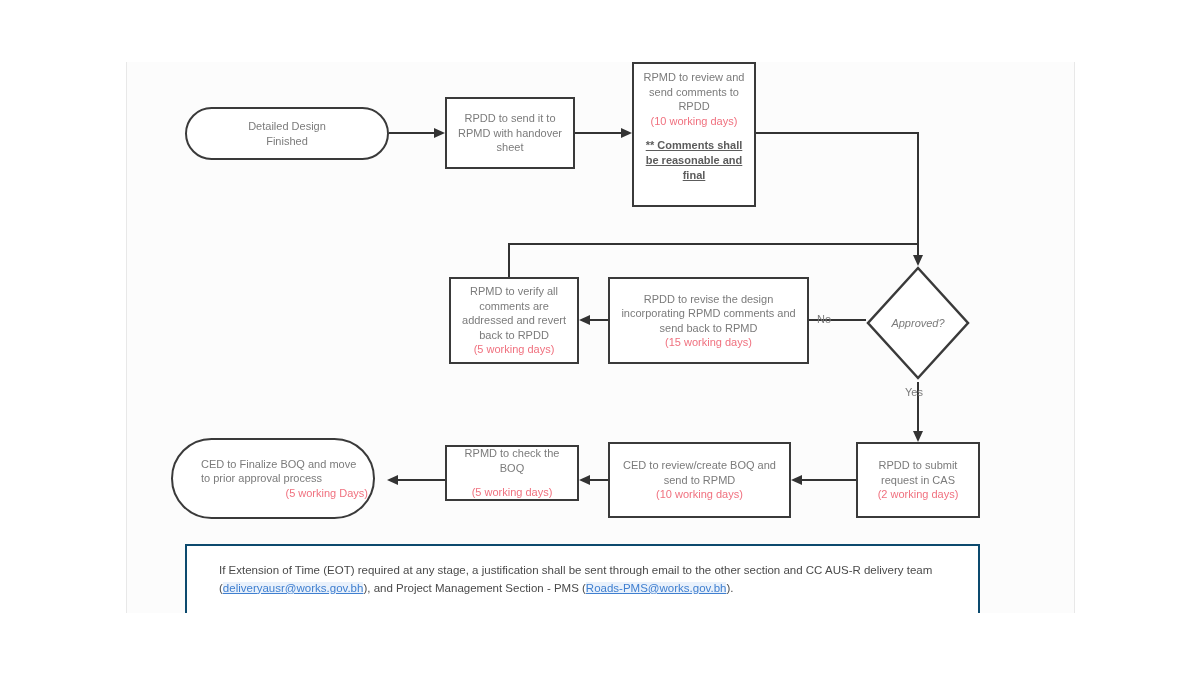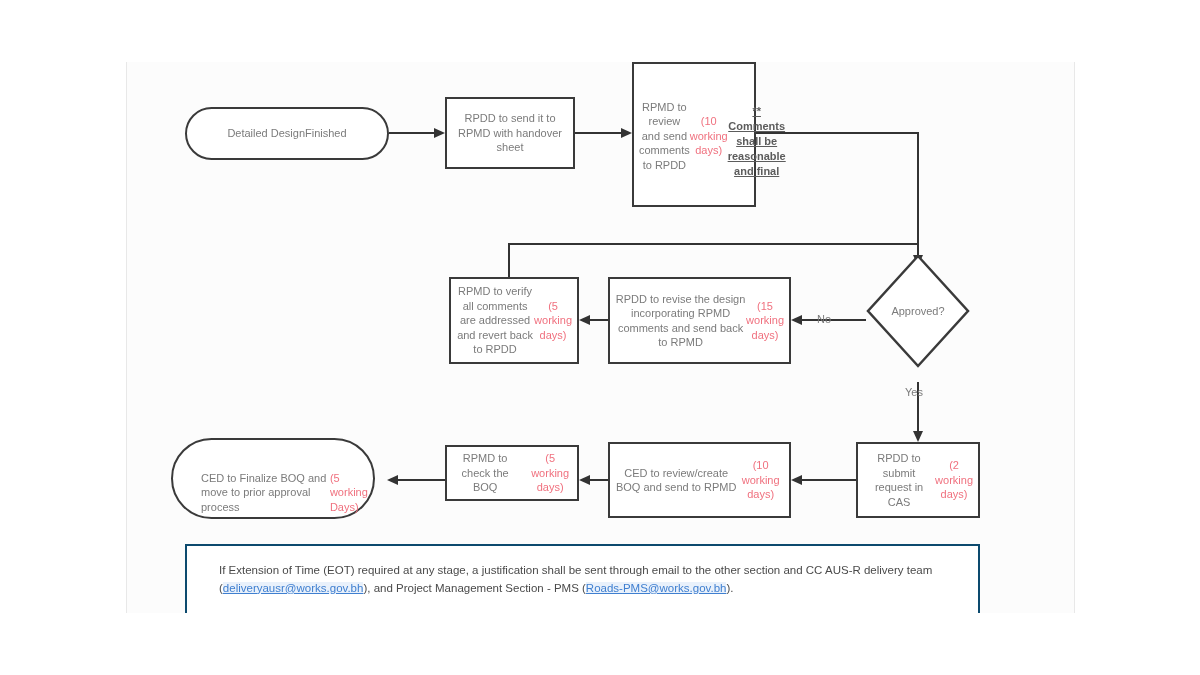--- a/index.html
+++ b/index.html
@@ -32,21 +32,21 @@
     overflow: hidden;
   }
 
   
   .node {
     position: absolute;
     box-sizing: border-box;
     background: #ffffff;
     border: 2px solid #3a3a3a;
     display: flex;
-    flex-direction: row;
+    flex-direction: column;
     align-items: center;
     justify-content: center;
     text-align: center;
     color: #7b7b7b;
     font-size: 11px;
     line-height: 14.5px;
     padding: 3px 5px;
   }
 
   .node.terminator {
@@ -185,26 +185,26 @@
       <span class="main-text">RPMD to review and send comments to RPDD</span>
       <span class="days">(10 working days)</span>
       <span class="note-text">** Comments shall be reasonable and final</span>
     </div>
 
     <div class="node" style="left:322px; top:215px; width:130px; height:87px;justify-content:center;">
       <span class="main-text">RPMD to verify all comments are addressed and revert back to RPDD</span>
       <span class="days">(5 working days)</span>
     </div>
 
-    <div class="node" style="left:481px; top:215px; width:183px; height:87px;">
+    <div class="node" style="left:481px; top:215px; width:201px; height:87px;">
       <span class="main-text">RPDD to revise the design incorporating RPMD comments and send back to RPMD</span>
       <span class="days">(15 working days)</span>
     </div>
 
-    <div class="diamond-wrap" style="left:739px; top:192px; width:104px; height:114px;">
+    <div class="diamond-wrap" style="left:739px; top:204px; width:104px; height:114px;font-style:italic;">
       <svg width="104" height="114" viewBox="0 0 104 114">
         <polygon points="52,2 102,57 52,112 2,57" fill="#ffffff" stroke="#3a3a3a" stroke-width="2.5"></polygon>
       </svg>
       <div class="diamond-label">Approved?</div>
     </div>
 
     <span class="edge-label" style="left:690px; top:251px;">No</span>
     <span class="edge-label" style="left:778px; top:324px;">Yes</span>
 
     <div class="node terminator" style="left:44px; top:376px; width:204px; height:81px; align-items:flex-end; padding-left:28px; text-align:left;">

